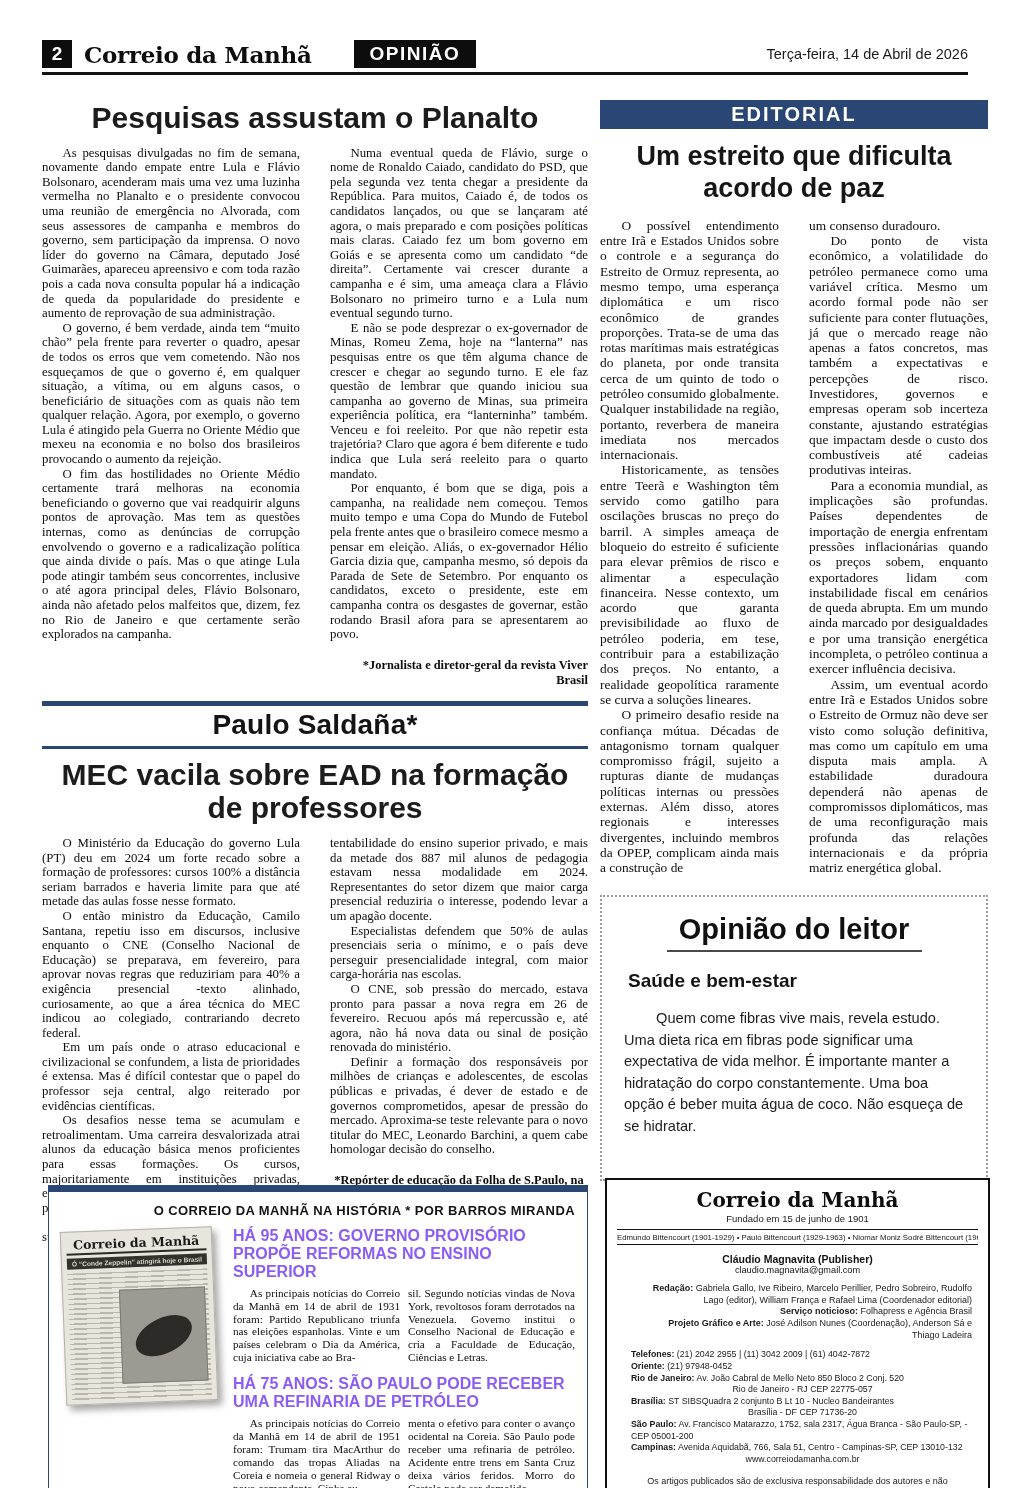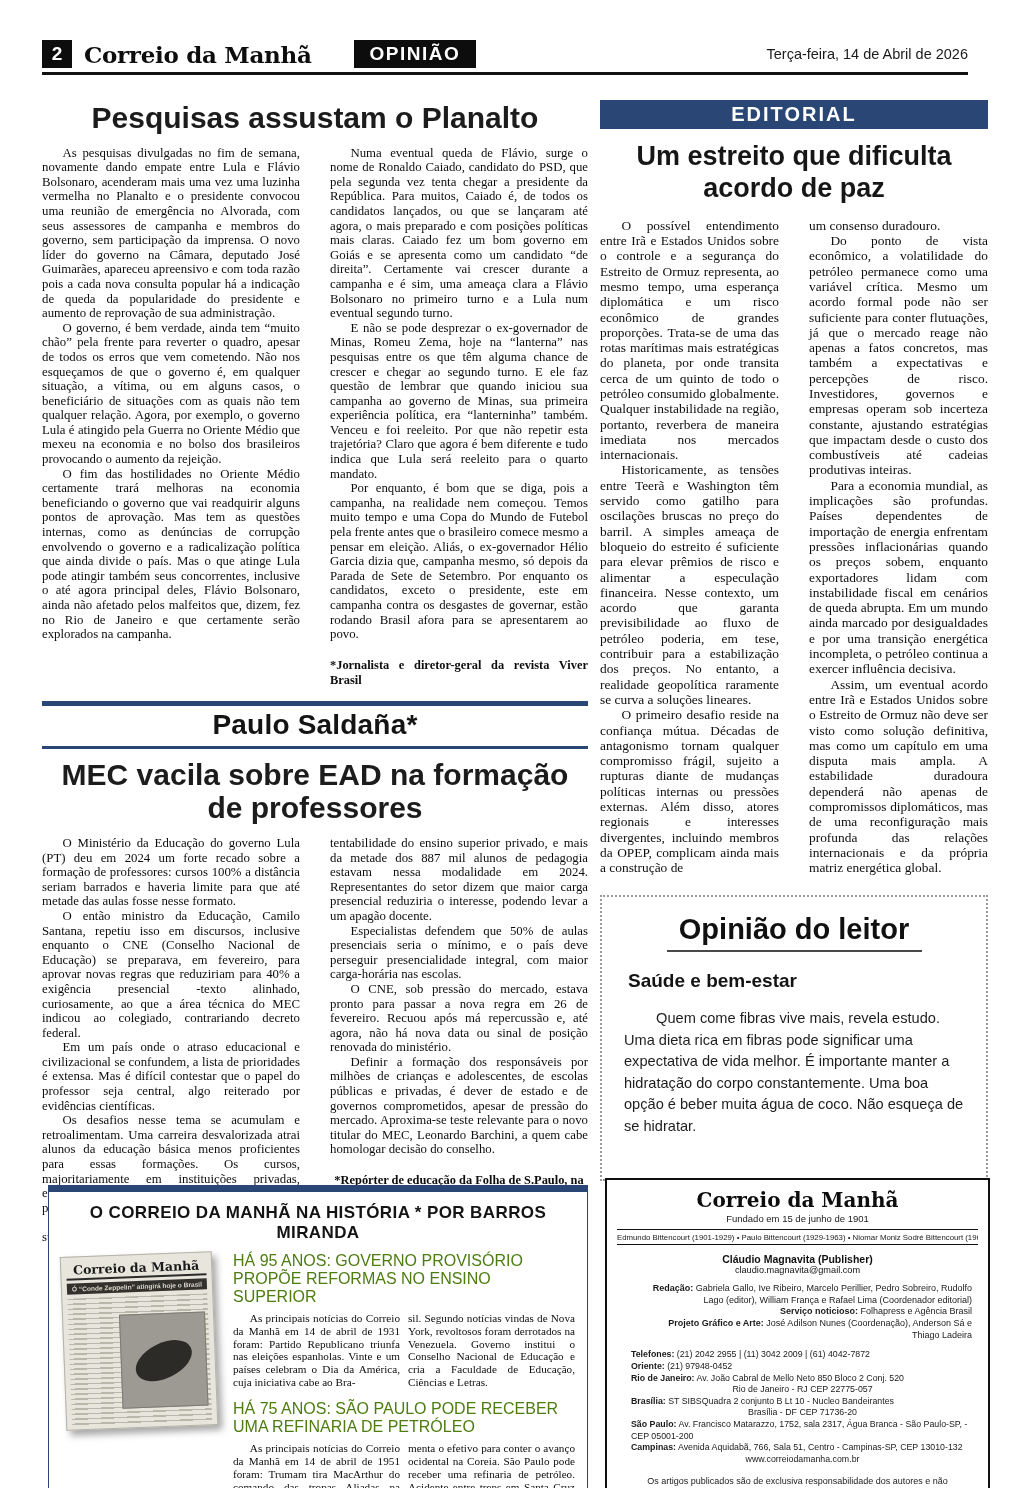--- a/index.html
+++ b/index.html
@@ -23,21 +23,21 @@
                text-align:center;padding:1px 0 5px;}
   .author-band h2{margin:2px 0 0;font-size:28px;font-weight:700;color:#141414;letter-spacing:0.2px;}
   .headline{font-size:30px;font-weight:600;color:#1c1c1c;text-align:center;
             margin:9px 0 11px;line-height:1.12;}
   .two-col{display:flex;gap:30px;}
   .col{flex:1;font-family:"Liberation Serif",serif;font-size:12.8px;line-height:14.6px;
        text-align:justify;color:#0d0d0d;}
   .col p{margin:0;text-indent:1.6em;}
   .col p.cont{text-indent:0;}
   .credit{text-indent:0 !important;font-weight:700;font-size:12.4px;margin-top:16px !important;
-          line-height:1.25;}
+          text-align:right;line-height:1.25;}
   .credit.center{text-align:center;}
 
   
   .left-region{position:absolute;left:42px;top:92px;width:546px;}
   .article-mec{margin-top:12px;}
 
   
   .right-region{position:absolute;left:600px;top:100px;width:388px;}
   .editorial-tag{background:#294674;color:#fff;text-align:center;font-weight:700;
                  font-size:20px;letter-spacing:2px;padding:3px 0;}
@@ -51,38 +51,38 @@
   .reader-subject{font-size:19px;font-weight:700;margin:0 0 16px;padding-left:6px;color:#141414;}
   .reader-body{font-size:14.6px;line-height:1.47;color:#1d1d1d;margin:0 0 24px;
                padding:0 2px;text-indent:2.2em;}
   .reader-sig{text-align:right;font-style:italic;font-size:15px;color:#1d1d1d;
               line-height:1.45;padding-right:4px;}
 
   
   .history-box{position:absolute;left:48px;top:1185px;width:540px;box-sizing:border-box;
                border:1.5px solid #294674;border-top:7px solid #294674;border-bottom:4px solid #294674;
                padding:8px 12px 10px;background:#fff;}
-  .history-title{text-align:center;font-size:17px;font-weight:800;color:#141414;
+  .history-title{text-align:right;font-size:13px;font-weight:800;color:#141414;
                  letter-spacing:0.4px;margin:3px 0 9px;}
   .history-title .byline{font-weight:600;}
   .history-row{display:flex;gap:14px;}
   .old-paper{width:158px;height:182px;flex:none;position:relative;}
   .paper-sheet{position:absolute;inset:2px 4px 6px 2px;background:#e7e5dc;border:1px solid #b5b2a8;
                box-shadow:4px 5px 7px rgba(0,0,0,0.35);transform:rotate(-2.2deg);padding:5px 5px;}
   .paper-masthead{font-family:"DejaVu Serif",serif;font-weight:700;font-size:12.5px;text-align:center;
                   color:#1a1a1a;border-bottom:2px solid #2a2a28;padding-bottom:1px;white-space:nowrap;}
   .paper-headline{background:#33312c;color:#d9d7cc;font-size:6.6px;font-weight:700;
                   text-align:center;margin-top:3px;padding:2px 1px;white-space:nowrap;overflow:hidden;}
   .paper-body{position:relative;margin-top:4px;height:128px;
               background:repeating-linear-gradient(to bottom,#b9b6aa 0 1.5px,rgba(0,0,0,0) 1.5px 5px);}
   .paper-photo{position:absolute;right:3px;top:18px;width:84px;height:92px;background:#9c9a92;
                border:1px solid #7d7b73;display:flex;align-items:center;justify-content:center;}
   .zeppelin{width:72%;height:38%;background:#2d2b27;border-radius:50%;transform:rotate(-24deg);}
   .history-content{flex:1;min-width:0;}
-  .hist-headline{font-size:16px;font-weight:400;line-height:1.12;color:#4d7c0f;margin:0 0 6px;}
+  .hist-headline{font-size:16px;font-weight:700;line-height:1.12;color:#8b5cf6;margin:0 0 6px;}
   .hist-cols{display:flex;gap:8px;margin-bottom:11px;}
   .hist-col{flex:1;font-family:"Liberation Serif",serif;font-size:11.2px;line-height:12.9px;
             text-align:justify;color:#0d0d0d;}
   .hist-col p{margin:0;}
   .hist-col p.indent{text-indent:1.5em;}
 
   
   .colophon{position:absolute;left:605px;top:1178px;width:385px;box-sizing:border-box;
             border:2px solid #101010;padding:8px 10px 10px;text-align:center;background:#fff;}
   .colo-title{font-family:"DejaVu Serif",serif;font-weight:700;font-size:20px;margin:0;color:#0d0d0d;}

